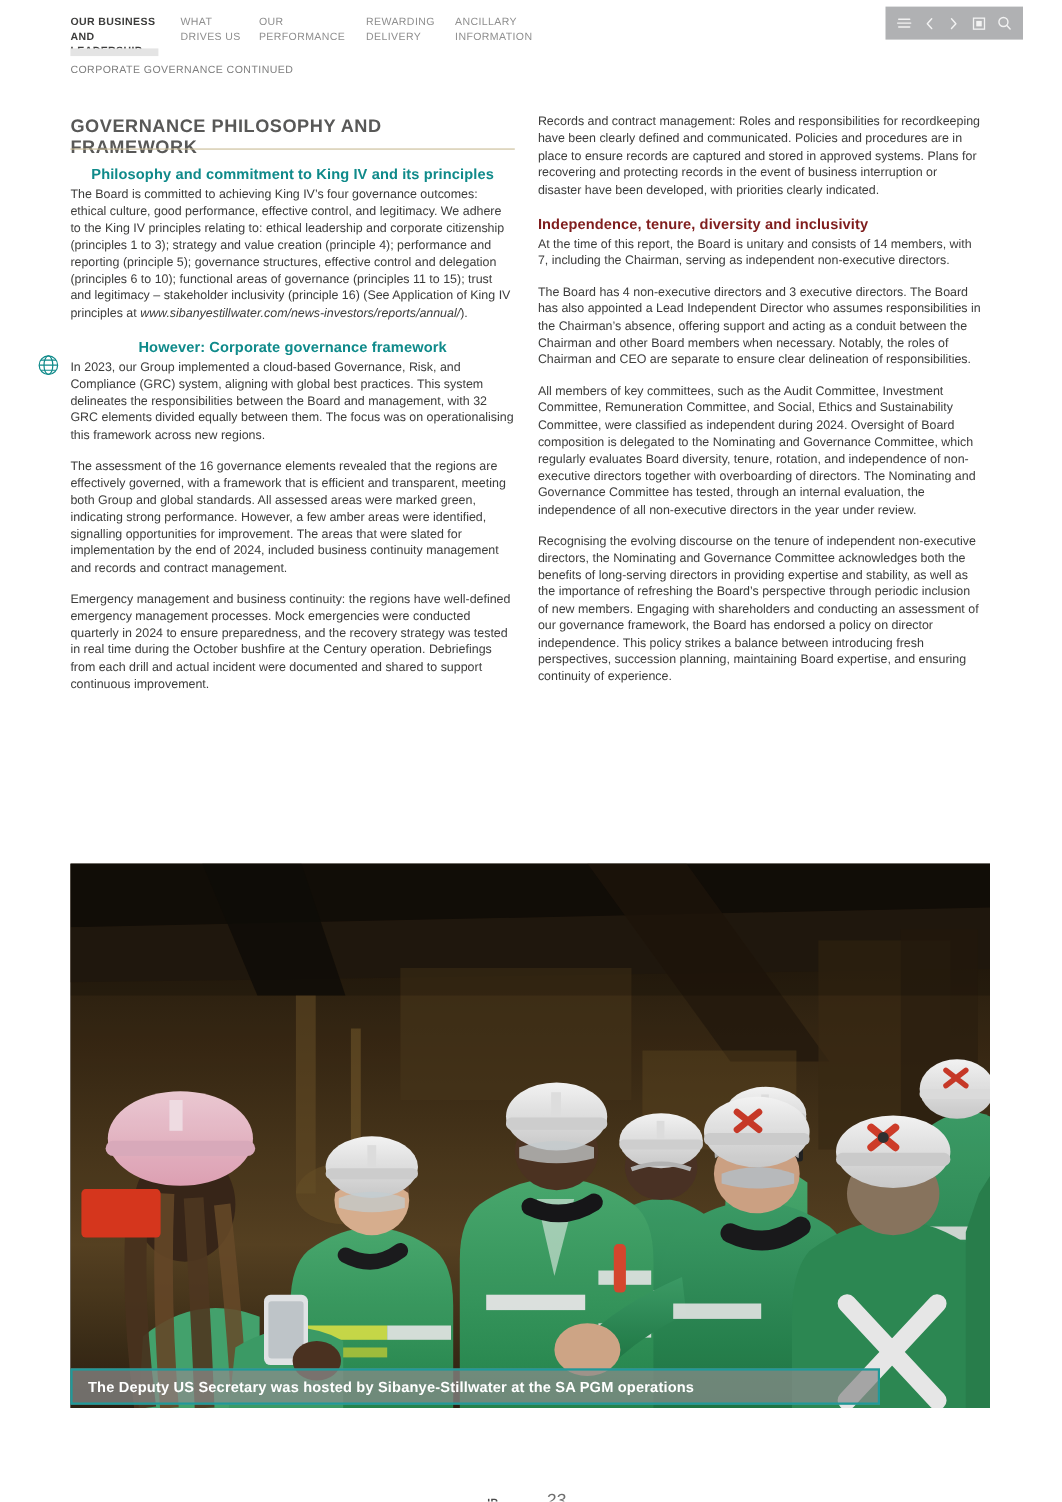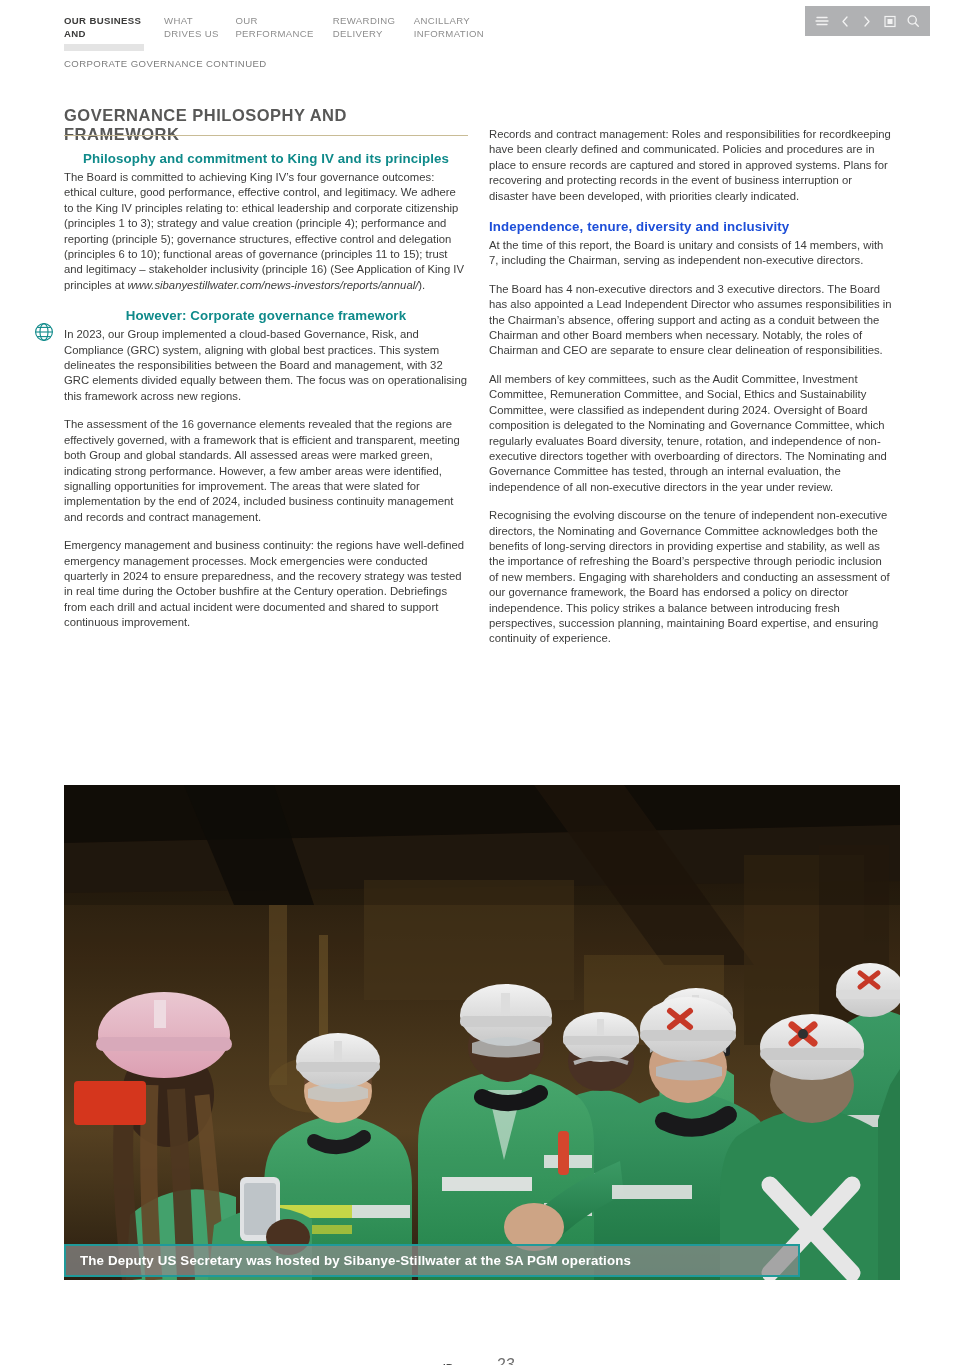--- a/index.html
+++ b/index.html
@@ -111,31 +111,31 @@
   
   .col {
     position: absolute;
     top: 150px;
     width: 404px;
     font-size: 11.3px;
     line-height: 15.4px;
     color: #3c3c3b;
   }
   .col-left  { left: 64px; }
-  .col-right { left: 489px; top: 104px; margin-top: 23px; }
+  .col-right { left: 489px; top: 104px; }
 
   h3.sub {
     font-size: 13.3px;
     font-weight: bold;
     line-height: 17px;
     margin: 0 0 3px 0;
     letter-spacing: 0.1px;
   }
   h3.teal { color: #0f8a8a; text-align: center; }
-  h3.tan  { color: #1d4ed8; }
+  h3.tan  { color: #7f1d1d; }
   h3.gap  { margin-top: 14px; }
 
   p.body {
     margin: 0 0 13px 0;
     text-align: left;
   }
   p.body i { font-style: italic; }
 
   
   .globe {

